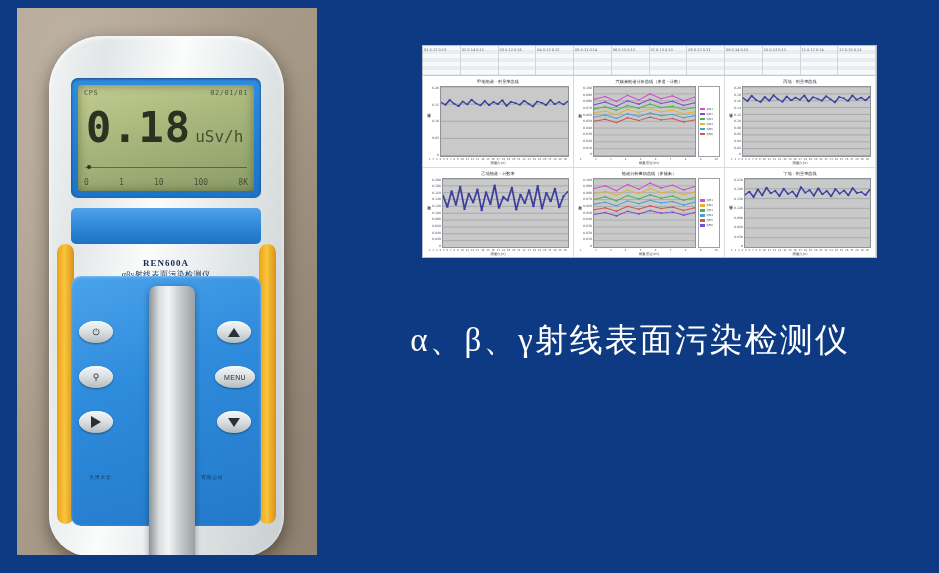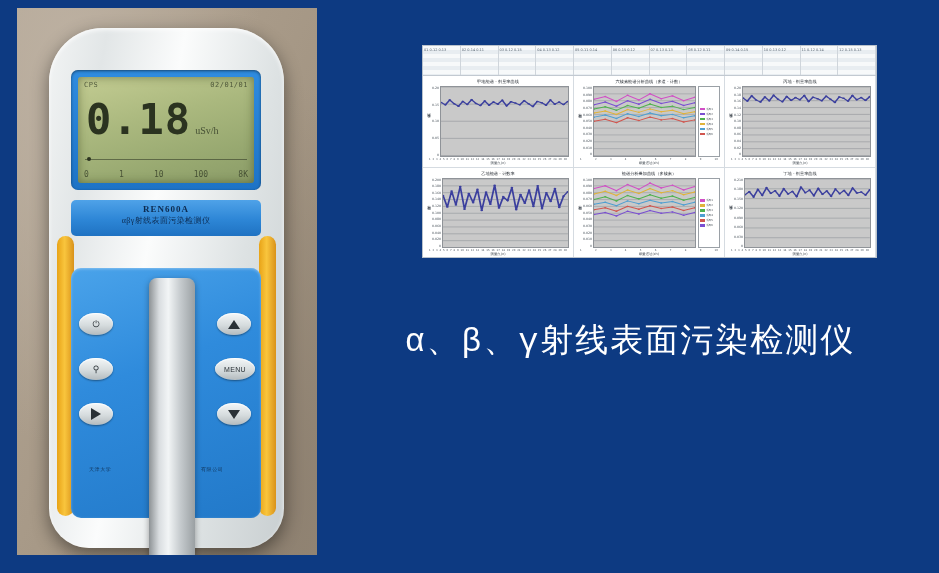--- a/index.html
+++ b/index.html
@@ -21,21 +21,21 @@
   .photo-bg {
     position: absolute; inset: 0;
     background:
       radial-gradient(ellipse at 18% 12%, #bdb1a2 0%, rgba(189,177,162,0) 55%),
       radial-gradient(ellipse at 85% 88%, #8d8070 0%, rgba(141,128,112,0) 60%),
       linear-gradient(115deg,#b3a695 0%,#a89a88 45%,#9a8c79 100%);
   }
   
   .device {
     position: absolute;
-    left: 32px; top: 20px;
+    left: 32px; top: 28px;
     width: 235px; height: 520px;
     border-radius: 54px 54px 40px 40px;
     background: linear-gradient(100deg,#f2f4f4 0%,#e2e6e7 18%,#fbfcfc 42%,#dde2e3 72%,#c9cfd1 100%);
     box-shadow: 0 6px 18px rgba(0,0,0,.45), inset 0 2px 4px rgba(255,255,255,.8);
   }
   
   .grip {
     position: absolute;
     top: 208px; width: 17px; height: 280px;
     background: linear-gradient(90deg,#e8a317 0%,#f9c53d 45%,#d9921a 100%);
@@ -67,21 +67,21 @@
   .lcd-top {
     position: absolute; top: 4px; left: 6px; right: 6px;
     display: flex; justify-content: space-between;
     font-size: 7px; letter-spacing: .5px; opacity: .72;
   }
   .lcd-main {
     position: absolute; top: 24px; left: 8px;
     display: flex; align-items: baseline; gap: 4px;
   }
   .lcd-value { font-size: 42px; font-weight: bold; line-height: .92; letter-spacing: 1px; }
-  .lcd-unit  { font-size: 10px; opacity: .78; font-family: Liberation Serif, serif; }
+  .lcd-unit  { font-size: 16px; opacity: .78; }
   .lcd-bar {
     position: absolute; left: 7px; right: 7px; bottom: 20px;
     height: 4px; border-top: 1px solid rgba(43,51,32,.55);
   }
   .lcd-bar .dot {
     position: absolute; left: 2px; top: -3px;
     width: 4px; height: 4px; border-radius: 50%; background: #2b3320;
   }
   .lcd-scale {
     position: absolute; left: 6px; right: 6px; bottom: 4px;
@@ -93,21 +93,21 @@
   .label-plate {
     position: absolute;
     left: 22px; top: 172px;
     width: 190px; height: 36px;
     border-radius: 5px;
     background: linear-gradient(180deg,#4fa2e8 0%,#2d86d6 55%,#1f72c2 100%);
     text-align: center;
     color: #0d2b50;
     padding-top: 4px;
   }
-  .label-model { font-size: 9px; font-weight: bold; letter-spacing: 1px; }
+  .label-model { font-size: 9px; font-weight: bold; letter-spacing: 1px; margin-top: 46px; }
   .label-sub   { font-size: 8px; margin-top: 1px; letter-spacing: .4px; }
 
   
   .keypad {
     position: absolute;
     left: 22px; top: 240px;
     width: 190px; height: 250px;
     border-radius: 10px;
     background: linear-gradient(160deg,#4aa3ea 0%,#2f8bdc 40%,#2279c9 100%);
     box-shadow: inset 0 1px 3px rgba(255,255,255,.35);
@@ -232,21 +232,21 @@
     width: 600px;
     color: #ffffff;
     text-align: center;
   }
   .title-1 {
     font-family: "Liberation Serif", serif;
     font-size: 37px; letter-spacing: 2px;
     margin-bottom: 14px; margin-left: 10px;
   }
   .title-2 {
-    font-family: Liberation Mono, monospace;
+    font-family: Liberation Serif, serif;
     font-size: 33px; letter-spacing: 2px;
     white-space: nowrap;
   }
 </style>
 </head>
 <body>
 
 <div class="photo">
   <div class="photo-bg"></div>
 

